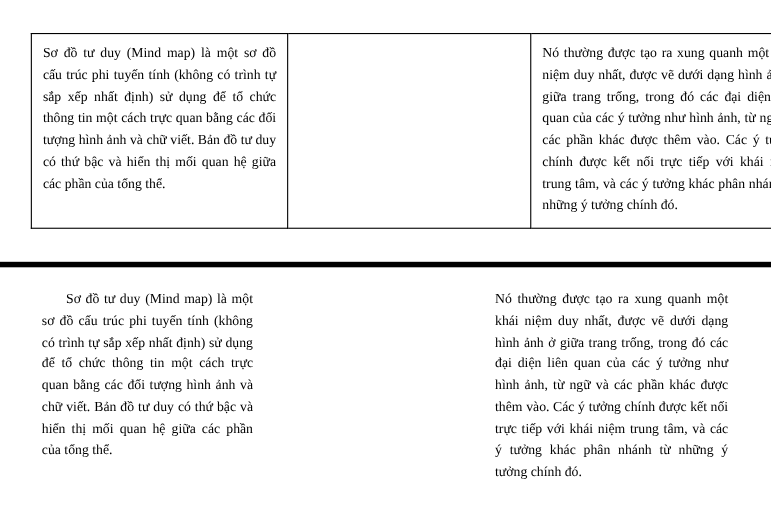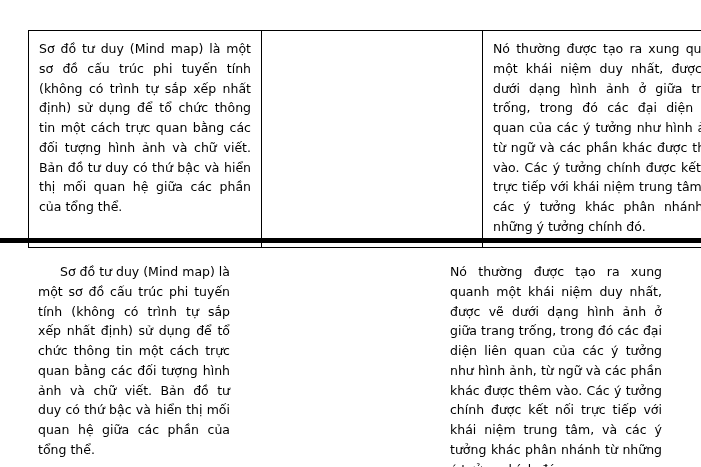--- a/index.html
+++ b/index.html
@@ -37,20 +37,21 @@
   td.col-b { width: 200px; }
   td.col-c { width: 232px; }
 
   .para {
     font-size: 12.5px;
     line-height: 1.58;
     text-align: justify;
     text-justify: inter-word;
     margin: 0;
     white-space: pre-wrap;
+    font-family: Liberation Serif, serif;
   }
   .para.indent {
     text-indent: 22px;
   }
 
   
   .divider {
     position: absolute;
     left: 0;
     top: 238px;

